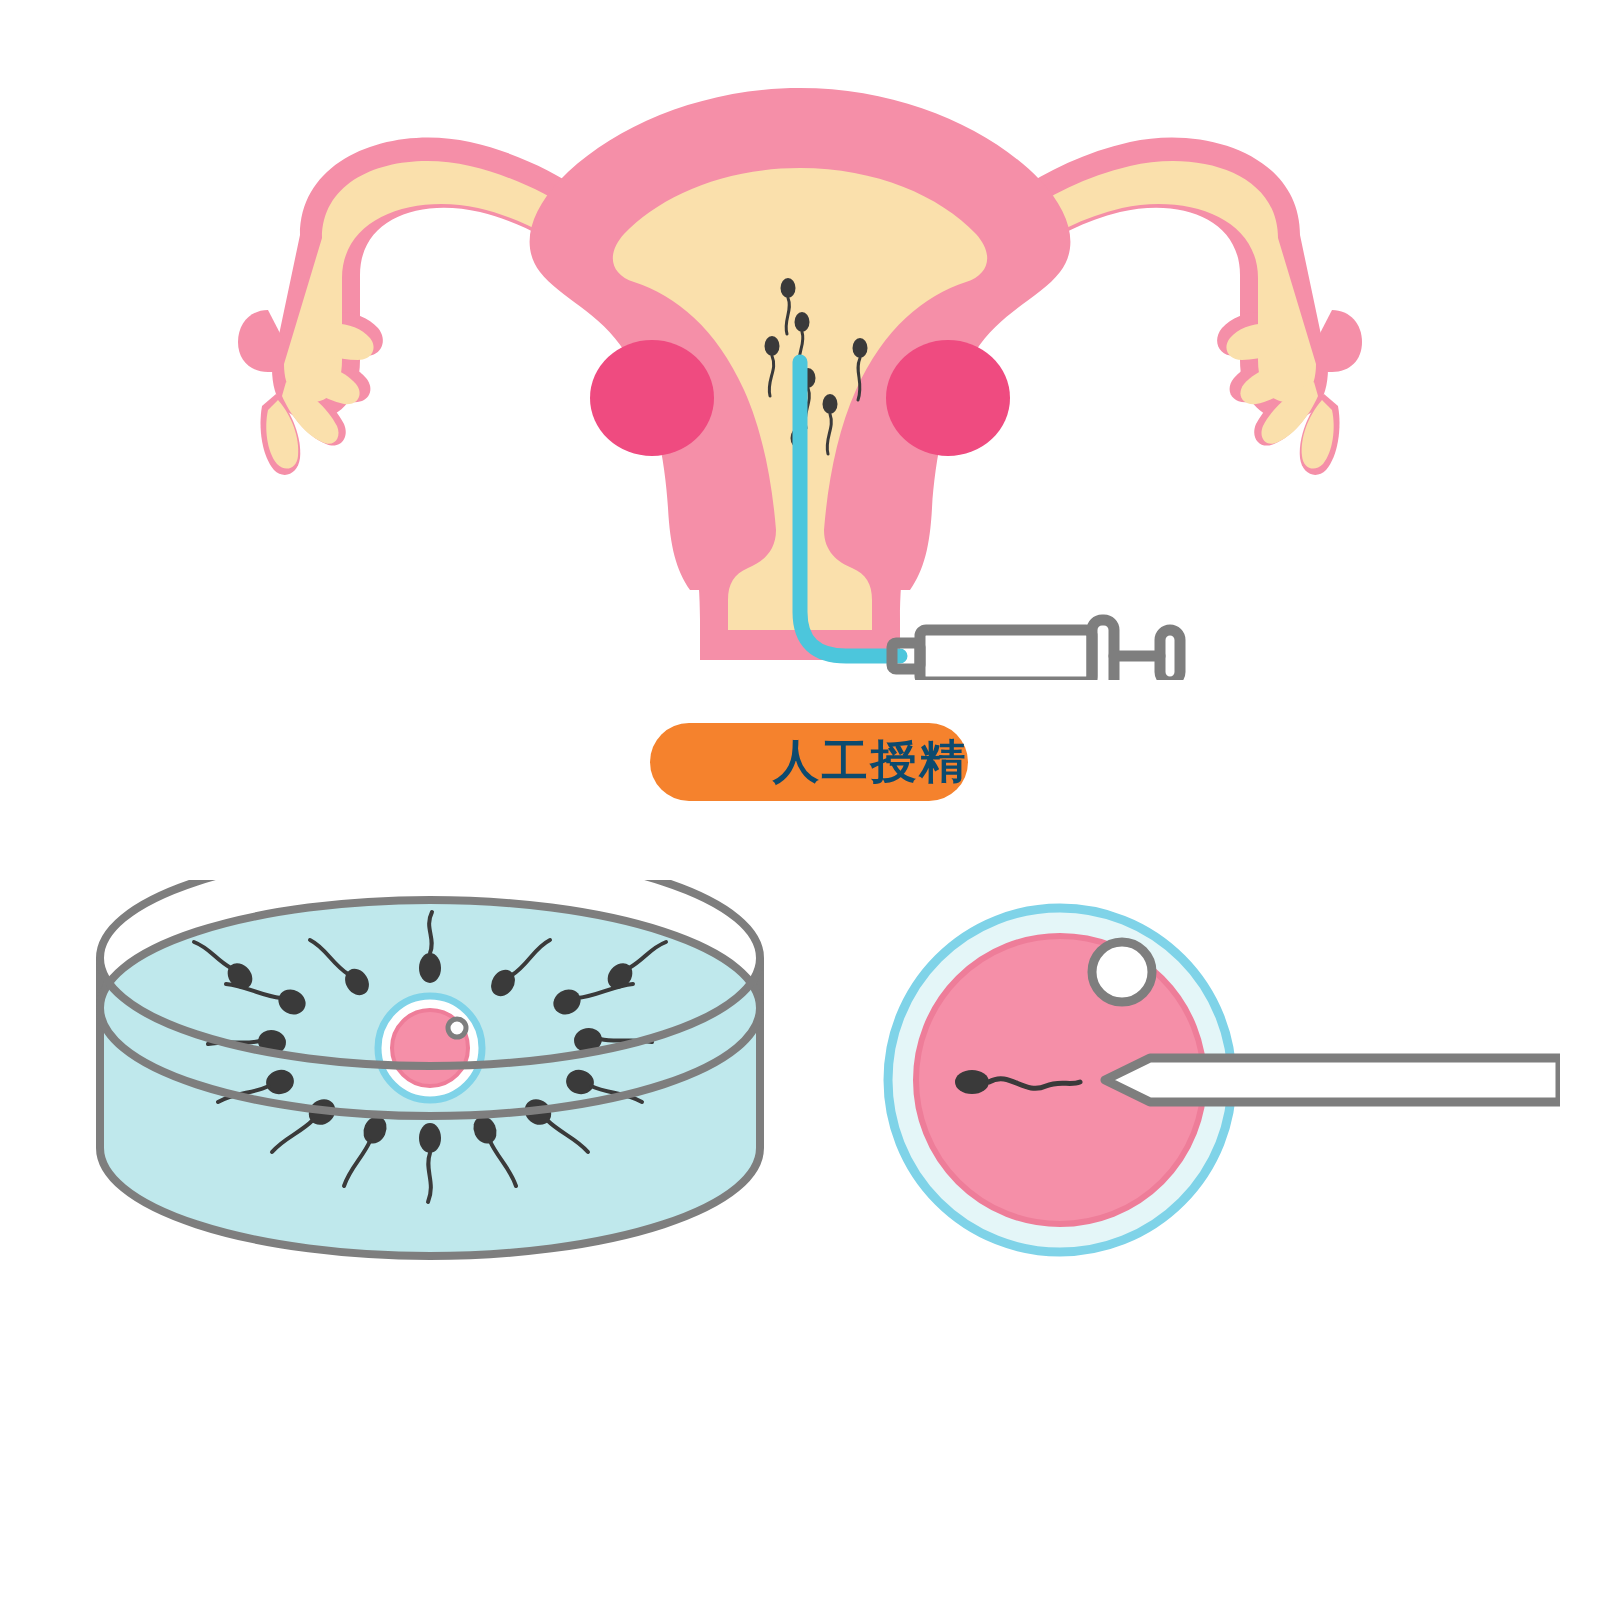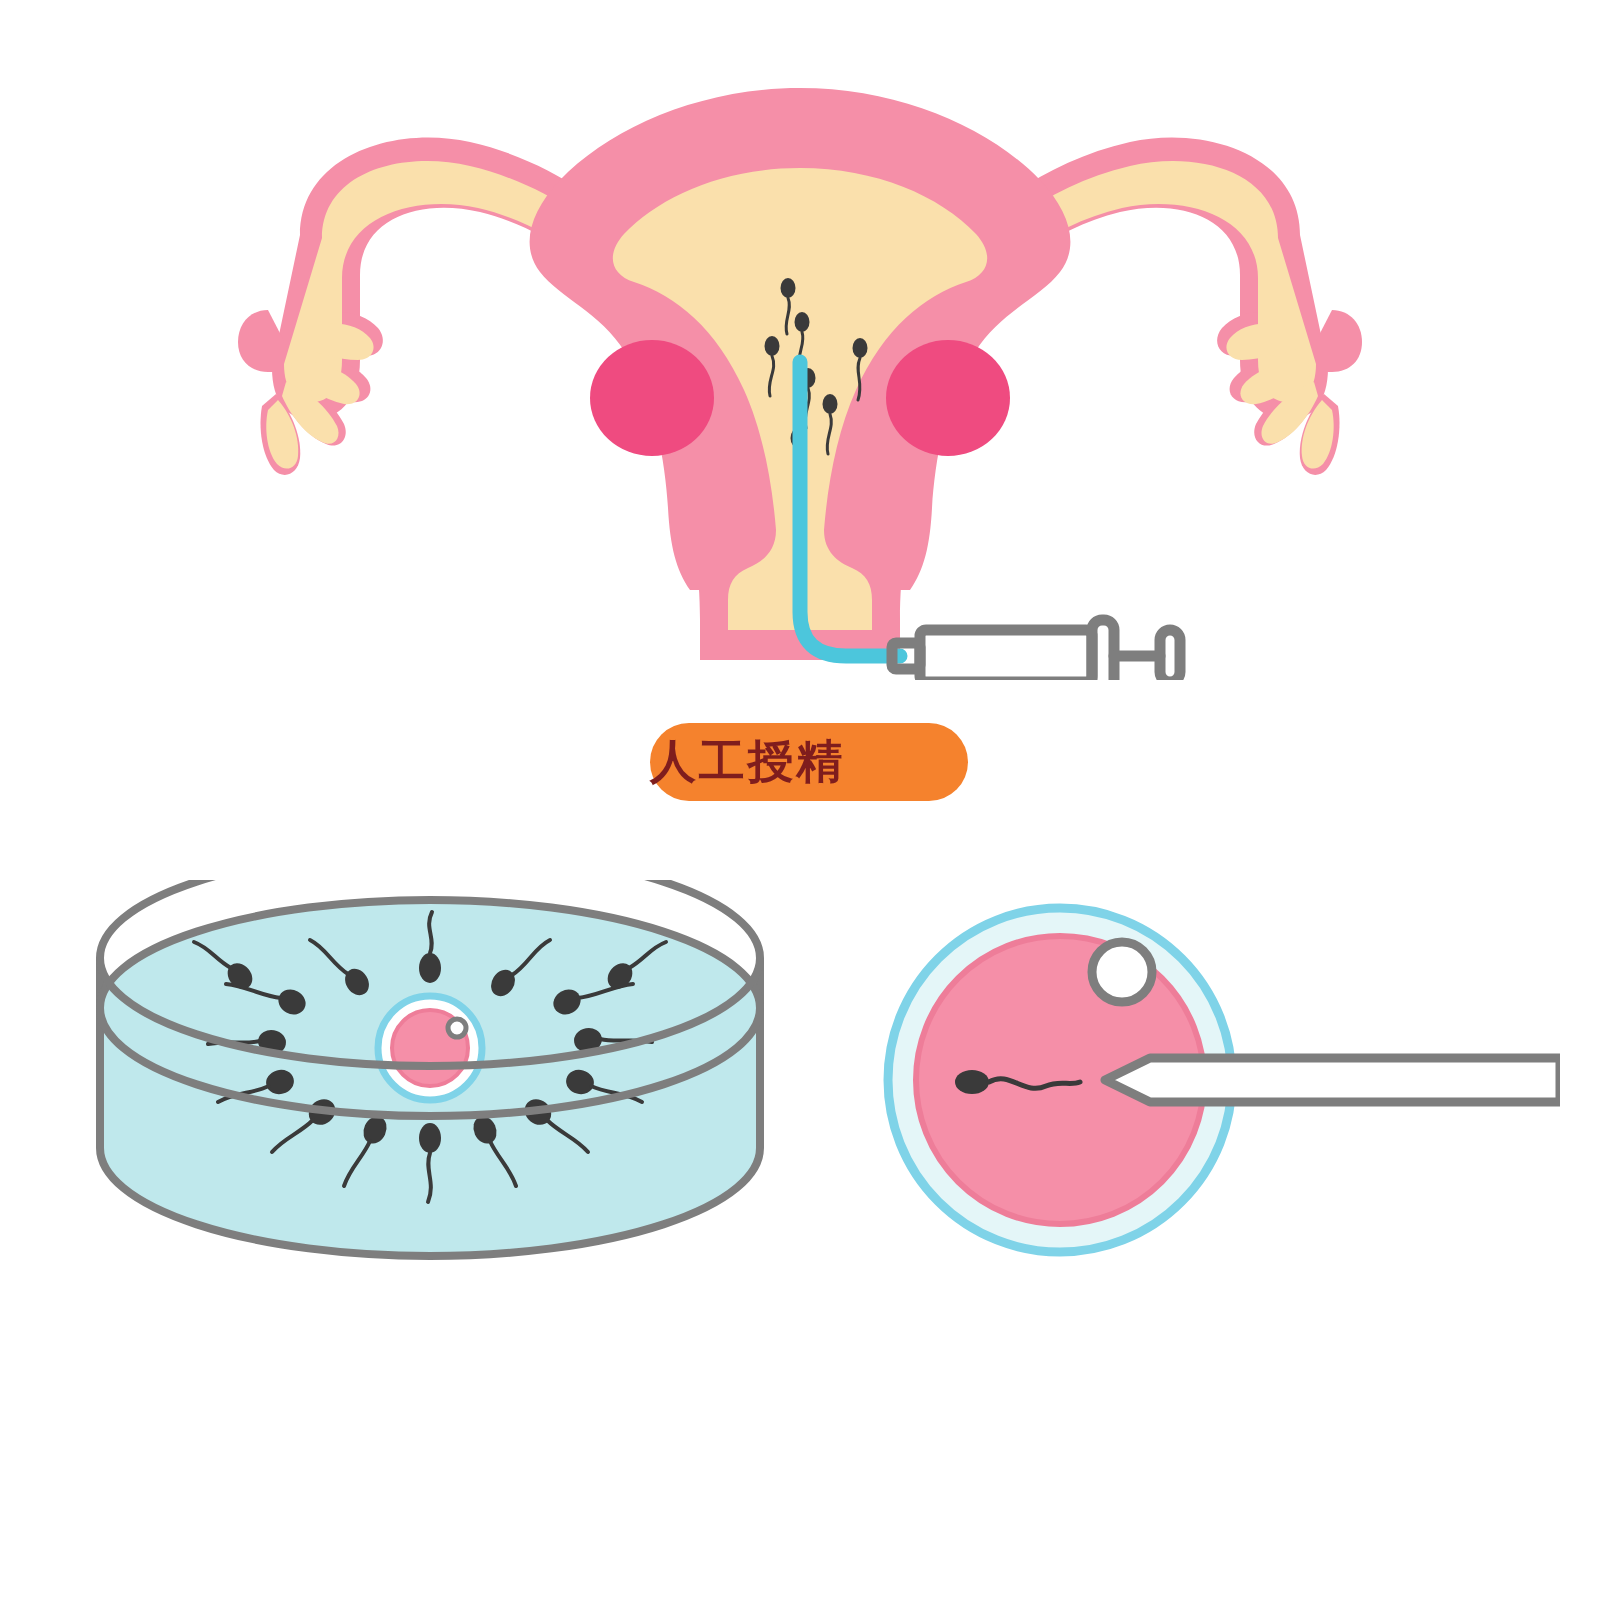--- a/index.html
+++ b/index.html
@@ -25,23 +25,23 @@
   #panel-ivf   { left: 60px;   top: 880px;  width: 740px;  height: 600px; }
   #panel-icsi  { left: 860px;  top: 880px;  width: 700px;  height: 600px; }
 
   .art { position: absolute; left: 0; top: 0; }
 
   
   .badge {
     position: absolute;
     display: flex;
     align-items: center;
-    justify-content: flex-start;
+    justify-content: flex-end;
     border-radius: 999px;
-    color: #7f1d1d;
+    color: #0c4a6e;
     font-weight: bold;
     letter-spacing: 0.06em;
     white-space: nowrap;
     box-sizing: border-box;
     user-select: none;
   }
   #badge-iui {
     left: 650px; top: 663px;
     width: 318px; height: 78px;
     font-size: 46px;

